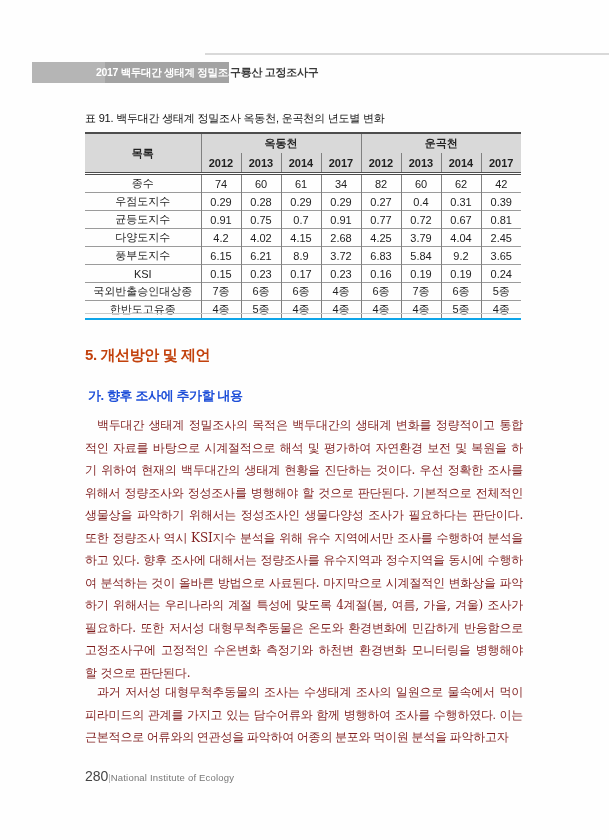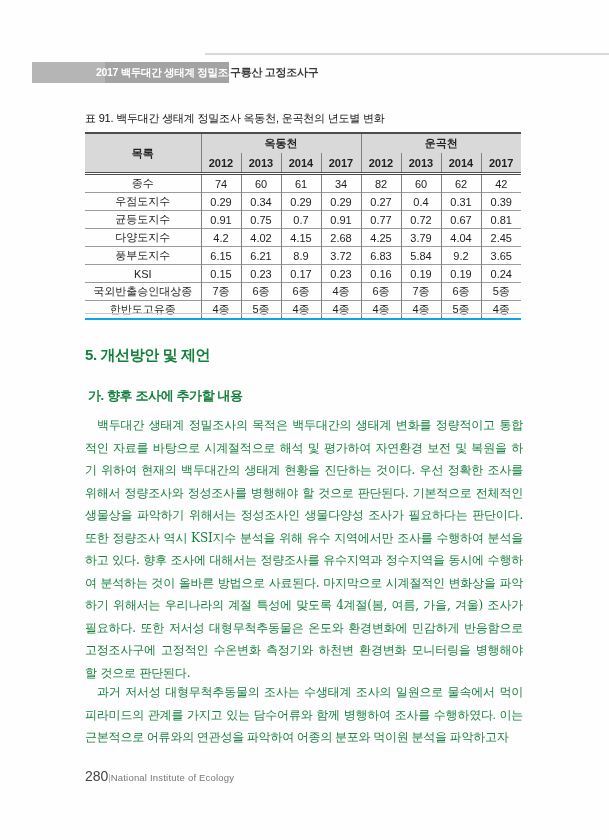--- a/index.html
+++ b/index.html
@@ -56,29 +56,29 @@
   table.data tbody td { height: 17px; border-top: 1px solid #9b9b9b; font-weight: normal; }
   table.data tbody tr:first-child td { border-top: none; }
   .tbl-shadow {
     position: absolute; top: 313px; left: 85px; width: 436px; height: 1px;
     background: #c9c9c9;
   }
 
   
   .h-main {
     position: absolute; top: 346px; left: 85px;
-    font-size: 15px; font-weight: bold; color: #15803d; letter-spacing: -0.4px;
-  }
-  .h-sub { position: absolute; left: 88px; font-size: 13px; font-weight: bold; color: #15803d; letter-spacing: -0.4px; text-align: center; }
+    font-size: 15px; font-weight: bold; color: #c2410c; letter-spacing: -0.4px;
+  }
+  .h-sub { position: absolute; left: 88px; font-size: 13px; font-weight: bold; color: #1d4ed8; letter-spacing: -0.4px; text-align: center; }
   .h-sub-a { top: 387px; }
   .h-sub-b { top: 655px; }
   .para {
     position: absolute; left: 85px; width: 438px;
     font-family: "DejaVu Serif", "Liberation Serif", serif;
-    font-size: 12px; line-height: 22.5px; color: #15803d;
+    font-size: 12px; line-height: 22.5px; color: #7f1d1d;
     text-align: justify; text-indent: 12px; letter-spacing: -0.2px;
     margin: 0;
   }
   .para-a { top: 414px; }
   .para-b { top: 681px; font-family: Liberation Serif, serif; }
 
   
   .footer {
     position: absolute; top: 768px; left: 85px;
     display: flex; align-items: baseline; 
@@ -139,21 +139,21 @@
         <td>61</td>
         <td>34</td>
         <td>82</td>
         <td>60</td>
         <td>62</td>
         <td>42</td>
       </tr>
       <tr>
         <td>우점도지수</td>
         <td>0.29</td>
-        <td>0.34</td>
+        <td>0.28</td>
         <td>0.29</td>
         <td>0.29</td>
         <td>0.27</td>
         <td>0.4</td>
         <td>0.31</td>
         <td>0.39</td>
       </tr>
       <tr>
         <td>균등도지수</td>
         <td>0.91</td>

